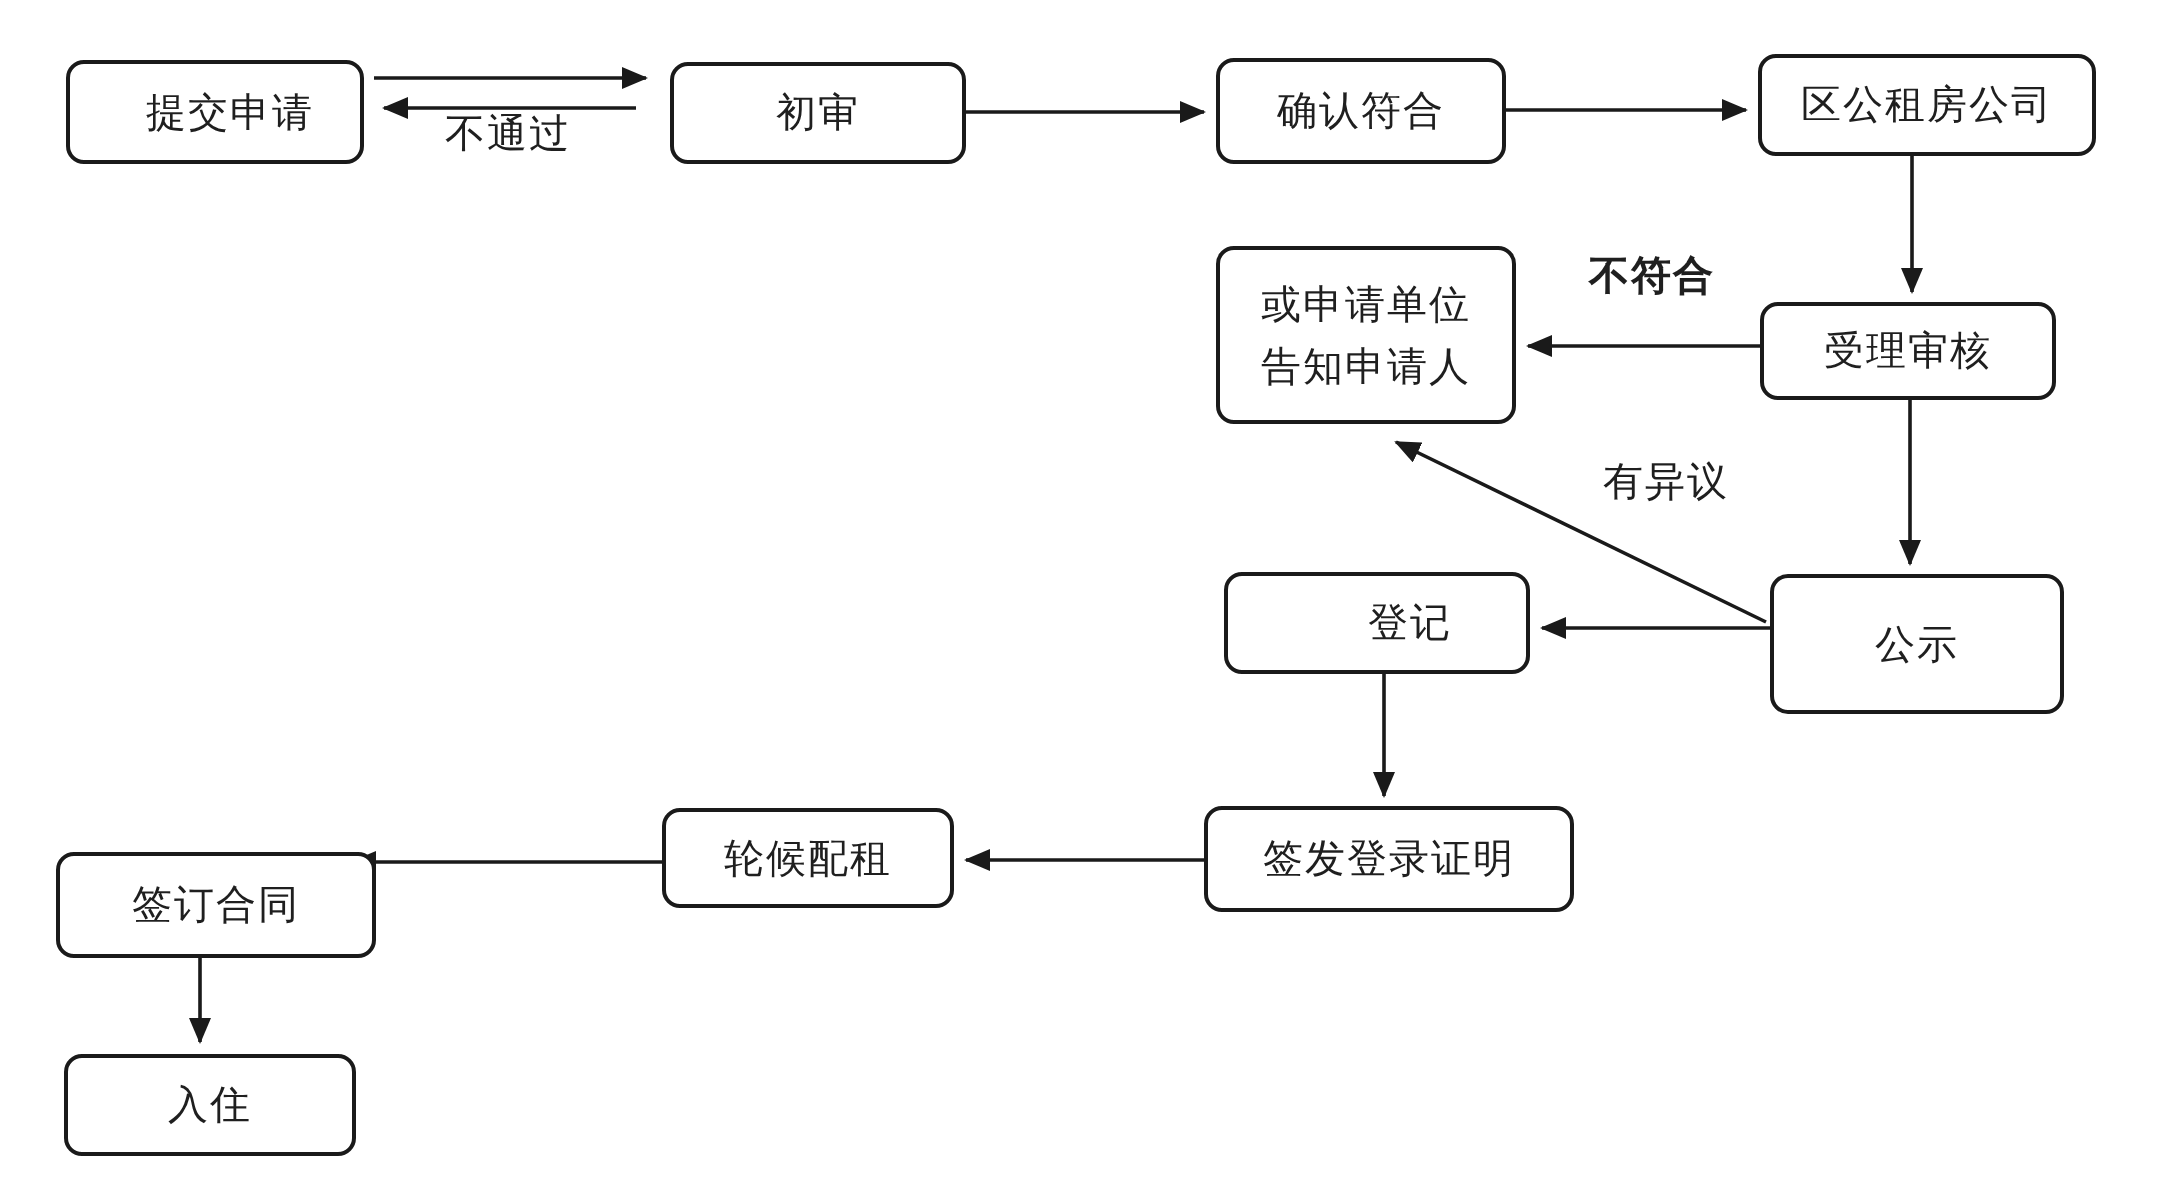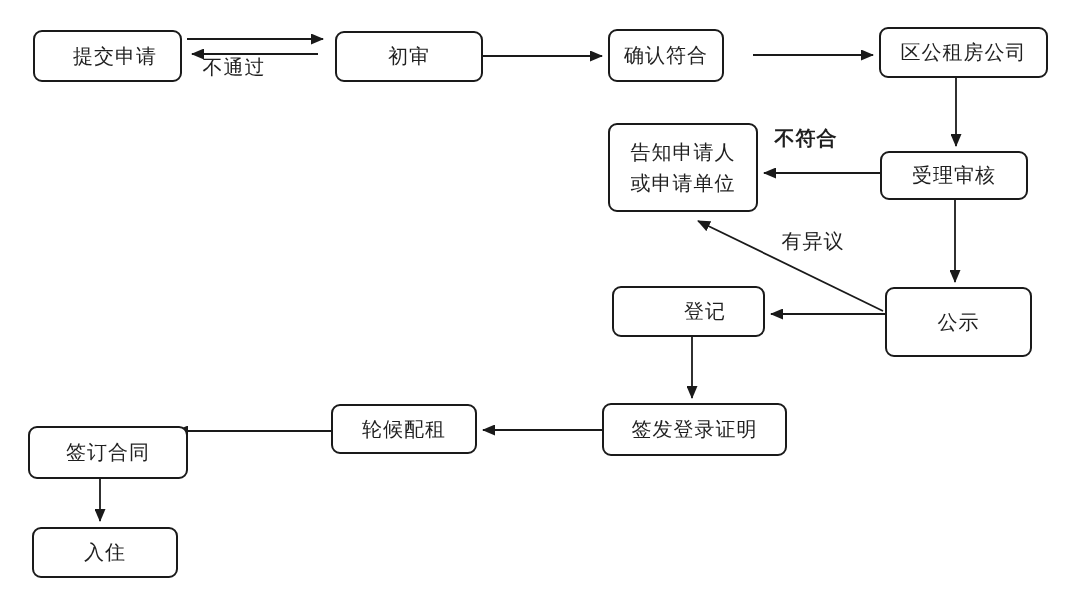--- a/index.html
+++ b/index.html
@@ -38,20 +38,21 @@
     text-align: center;
   }
   .edge-label {
     position: absolute;
     transform: translate(-50%, -50%);
     font-size: 20px;
     color: #1f1f1f;
     letter-spacing: 1px;
     white-space: nowrap;
     background: transparent;
+    margin-left: 20px;
   }
 </style>
 </head>
 <body>
 
 <div id="stage">
   <svg id="edges-svg" viewBox="0 0 1080 600" xmlns="http://www.w3.org/2000/svg">
     <defs>
       <marker id="arrowhead" markerWidth="14" markerHeight="11" refX="12" refY="5.5" orient="auto" markerUnits="userSpaceOnUse">
         <path d="M0,0 L13,5.5 L0,11 Z" fill="#1a1a1a"></path>
@@ -73,29 +74,29 @@
         <line x1="100" y1="456" x2="100" y2="521" stroke="#1a1a1a" stroke-width="1.8" marker-end="url(#arrowhead)"></line>
       </g>
   </svg>
   <div id="nodes">
       <div class="node" style="left: 33px; top: 30px; width: 149px; height: 52px; padding-left: 15px;">
         <div>提交申请</div>
       </div>
       <div class="node" style="left: 335px; top: 31px; width: 148px; height: 51px;">
         <div>初审</div>
       </div>
-      <div class="node" style="left: 608px; top: 29px; width: 116px; height: 53px;">
+      <div class="node" style="left: 608px; top: 29px; width: 145px; height: 53px;">
         <div>确认符合</div>
       </div>
       <div class="node" style="left: 879px; top: 27px; width: 169px; height: 51px;">
         <div>区公租房公司</div>
       </div>
       <div class="node" style="left: 608px; top: 123px; width: 150px; height: 89px;">
+        <div>或申请单位</div>
         <div>告知申请人</div>
-        <div>或申请单位</div>
       </div>
       <div class="node" style="left: 880px; top: 151px; width: 148px; height: 49px;">
         <div>受理审核</div>
       </div>
       <div class="node" style="left: 612px; top: 286px; width: 153px; height: 51px; padding-left: 33px;">
         <div>登记</div>
       </div>
       <div class="node" style="left: 885px; top: 287px; width: 147px; height: 70px;">
         <div>公示</div>
       </div>

